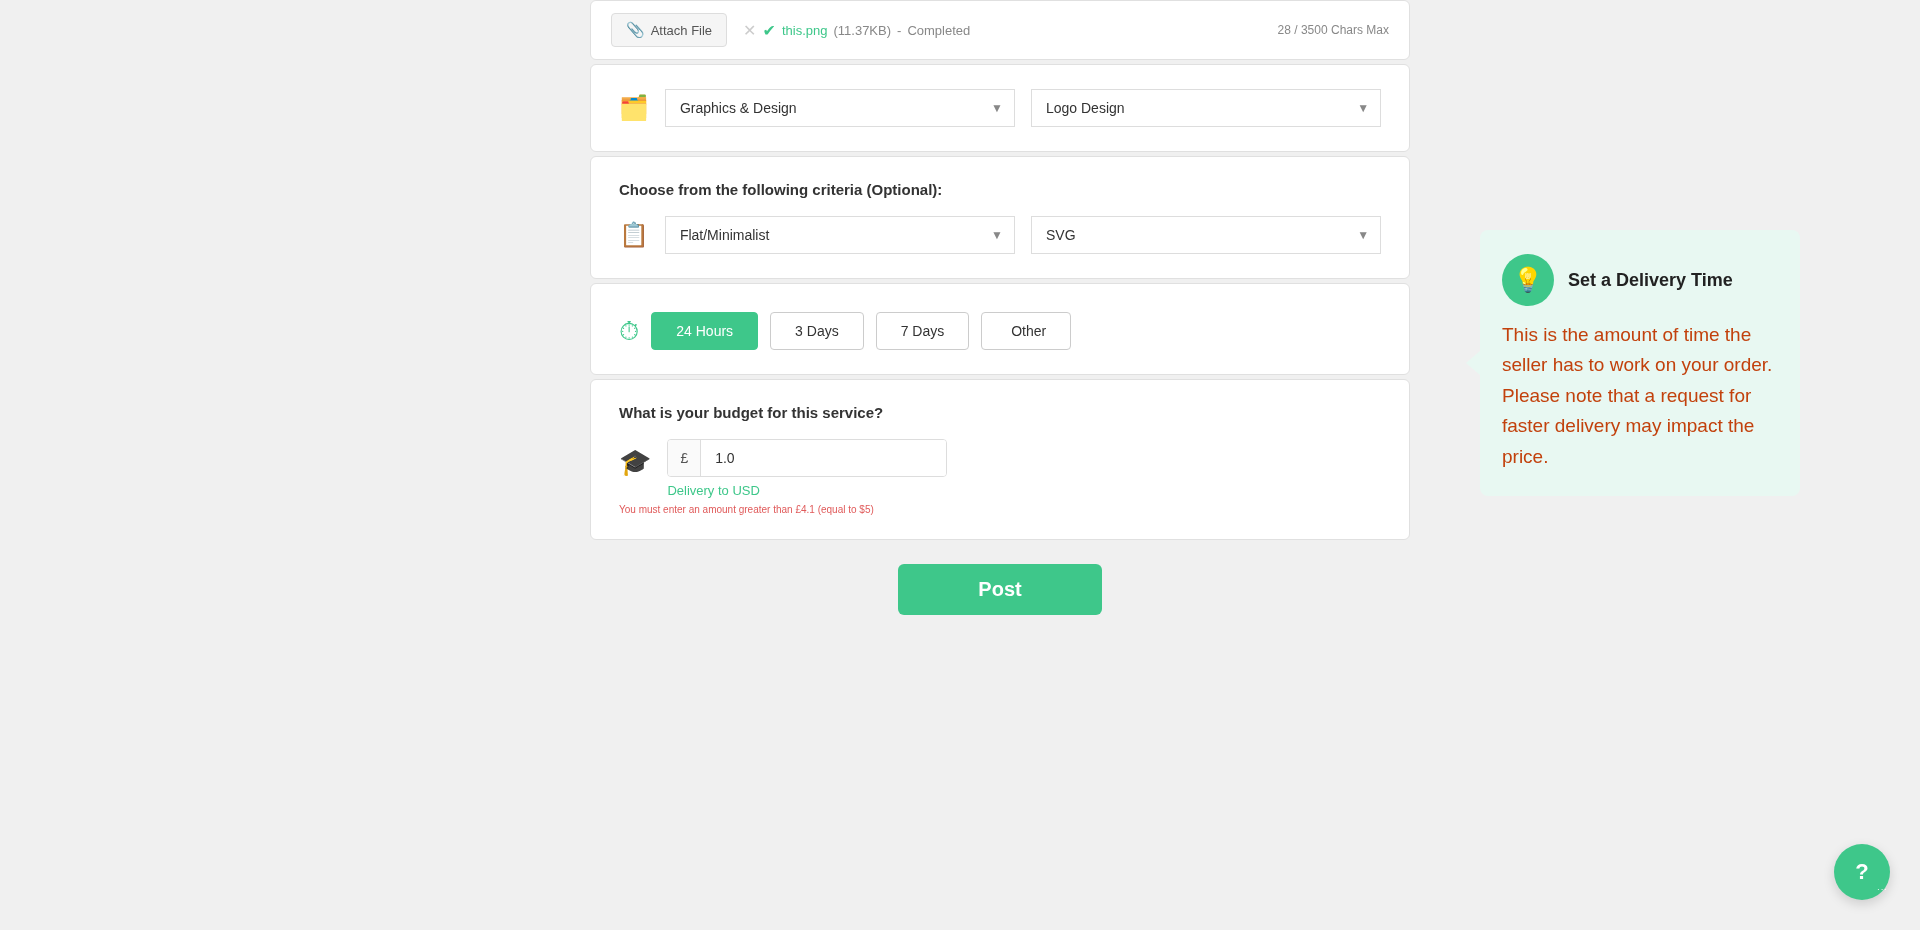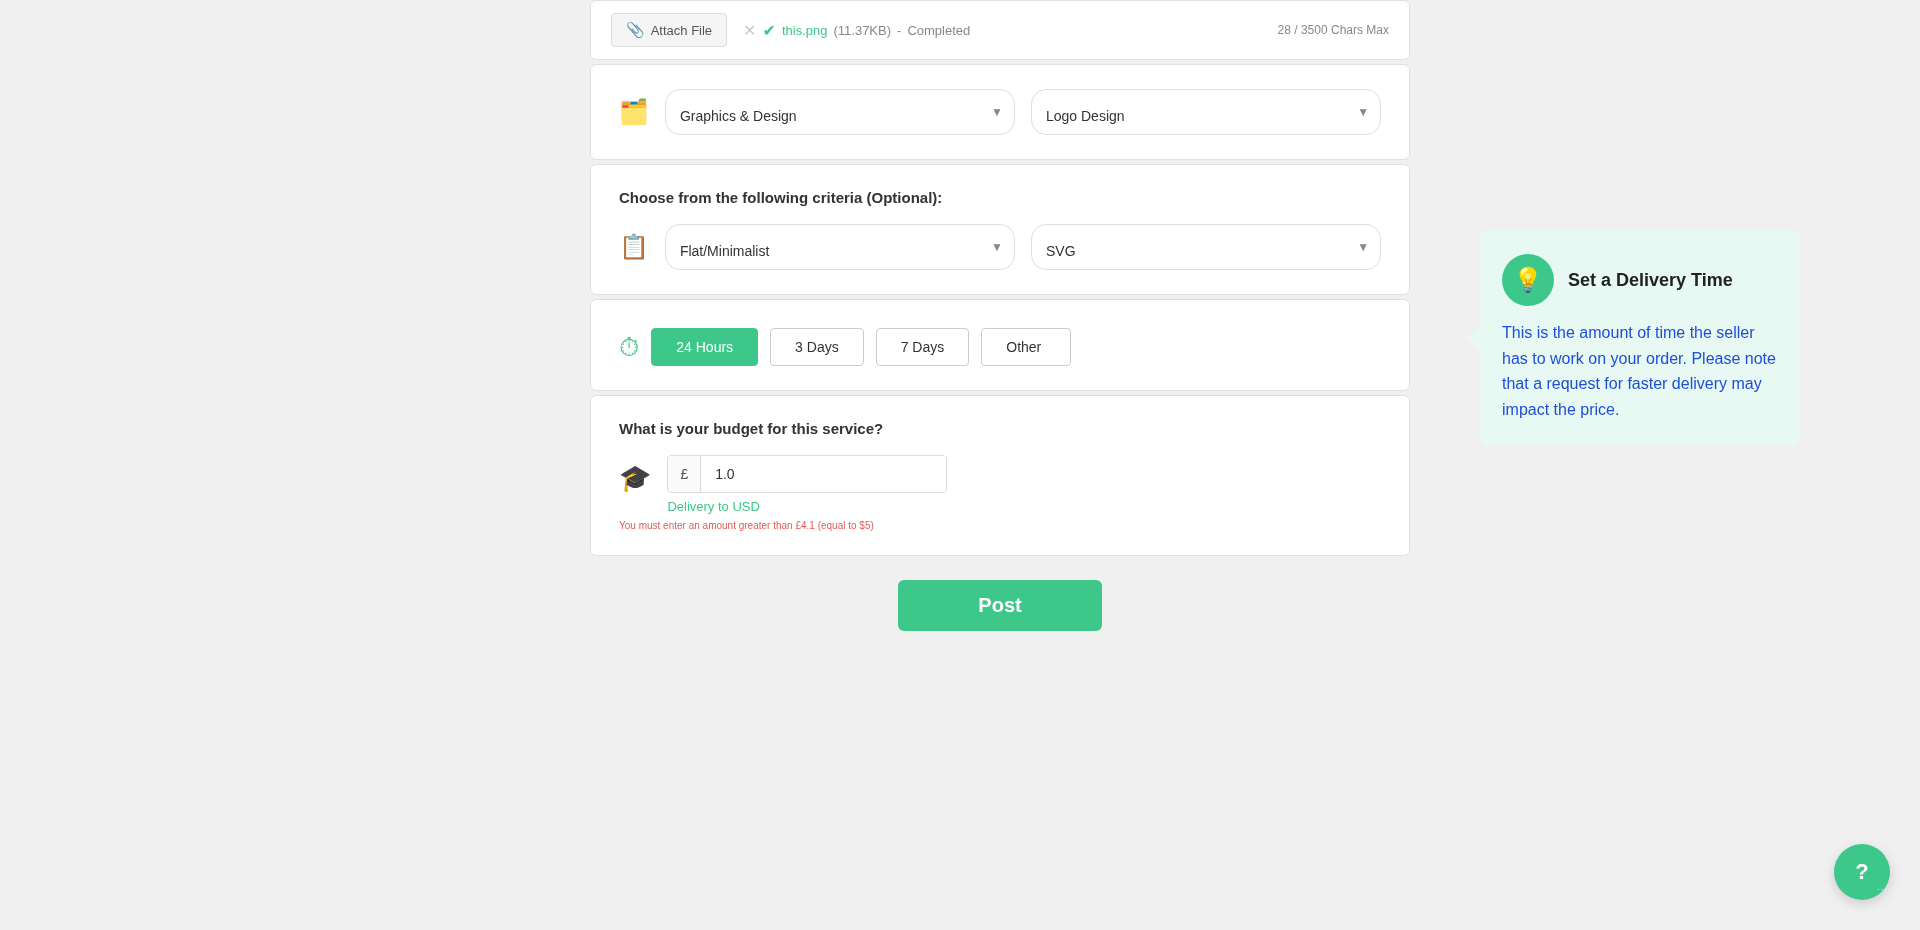--- a/index.html
+++ b/index.html
@@ -106,22 +106,22 @@
       flex-shrink: 0;
     }
     .select-wrapper {
       position: relative;
       flex: 1;
     }
     .select-wrapper select {
       width: 100%;
       appearance: none;
       border: 1px solid #ddd;
-      border-radius: 15px;
-      padding: 18px 36px 10px 14px;
+      border-radius: 0;
+      padding: 10px 36px 10px 14px;
       font-size: 14px;
       color: #333;
       background: #fff;
       cursor: pointer;
       outline: none;
     }
     .select-arrow {
       position: absolute;
       right: 12px;
       top: 50%;
@@ -146,21 +146,21 @@
     .delivery-btn {
       border: 1px solid #ccc;
       border-radius: 4px;
       padding: 10px 24px;
       font-size: 14px;
       cursor: pointer;
       background: #fff;
       color: #333;
       font-weight: 500;
       min-width: 90px;
-      text-align: left;
+      text-align: right;
     }
     .delivery-btn.active {
       background: #3ec78a;
       border-color: #3ec78a;
       color: #fff;
     }
 
     
     .budget-row {
       display: flex;
@@ -272,22 +272,22 @@
       font-size: 24px;
       color: #fff;
       flex-shrink: 0;
     }
     .delivery-info-title {
       font-size: 18px;
       font-weight: 700;
       color: #222;
     }
     .delivery-info-text {
-      font-size: 16px;
-      color: #1d4ed8;
+      font-size: 19px;
+      color: #c2410c;
       line-height: 1.6;
     }
 
     
     .help-btn {
       position: fixed;
       bottom: 30px;
       right: 30px;
       width: 56px;
       height: 56px;

